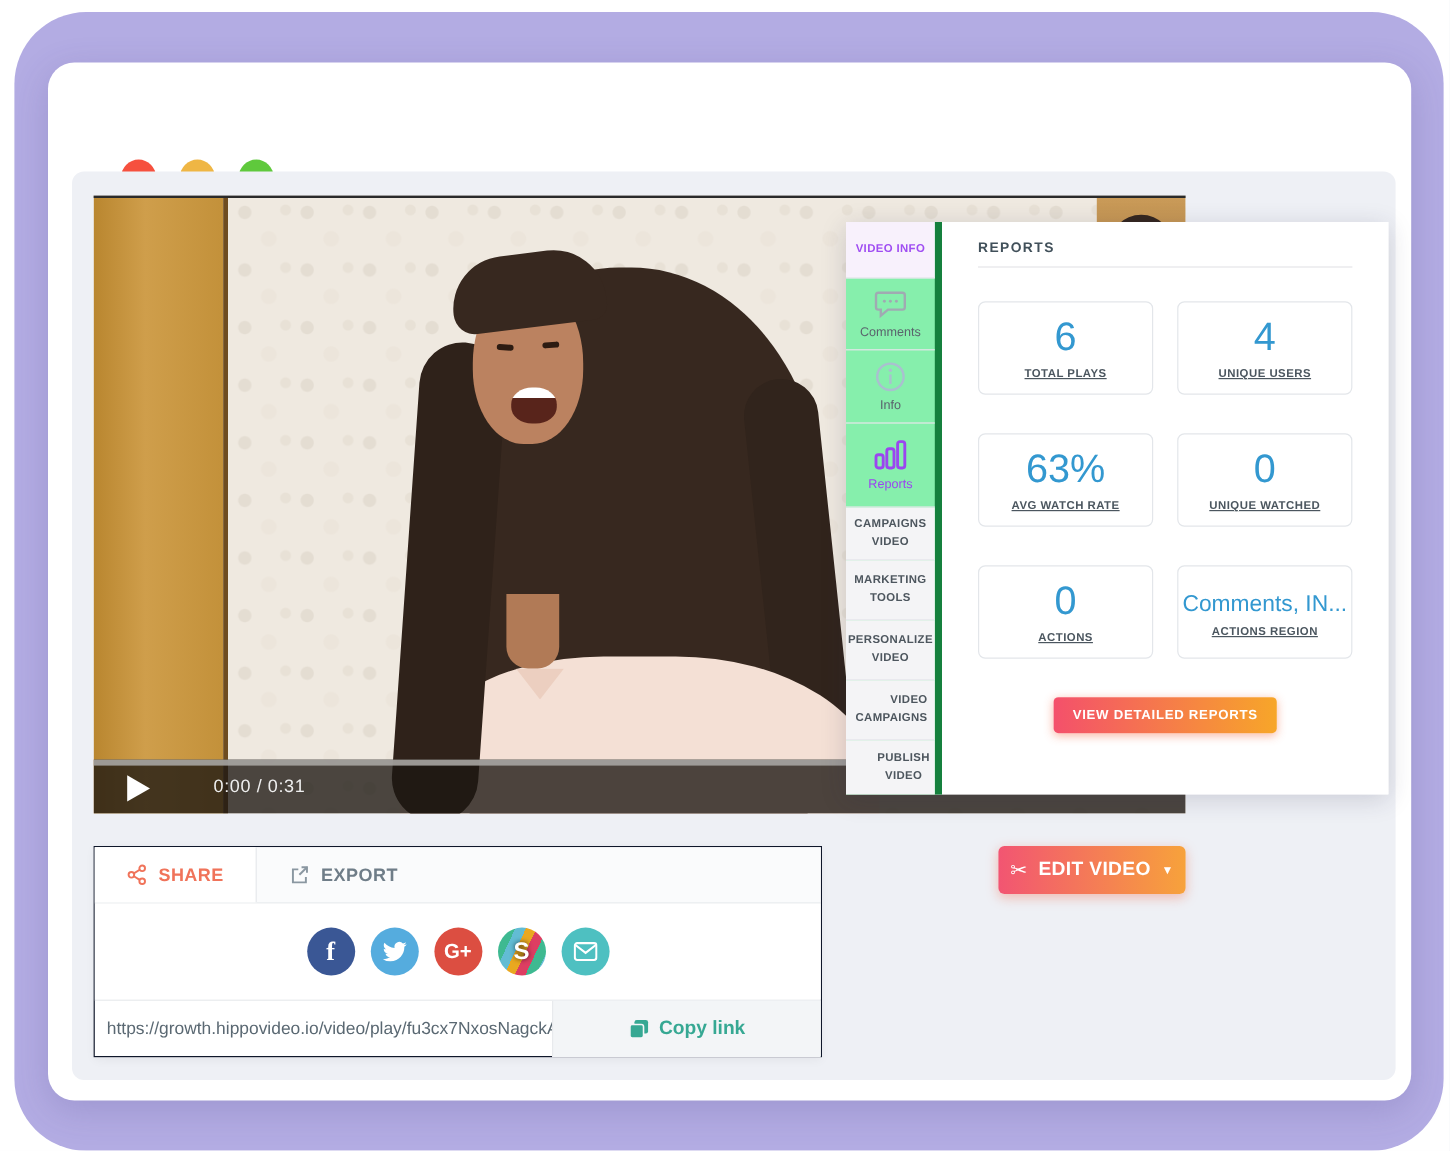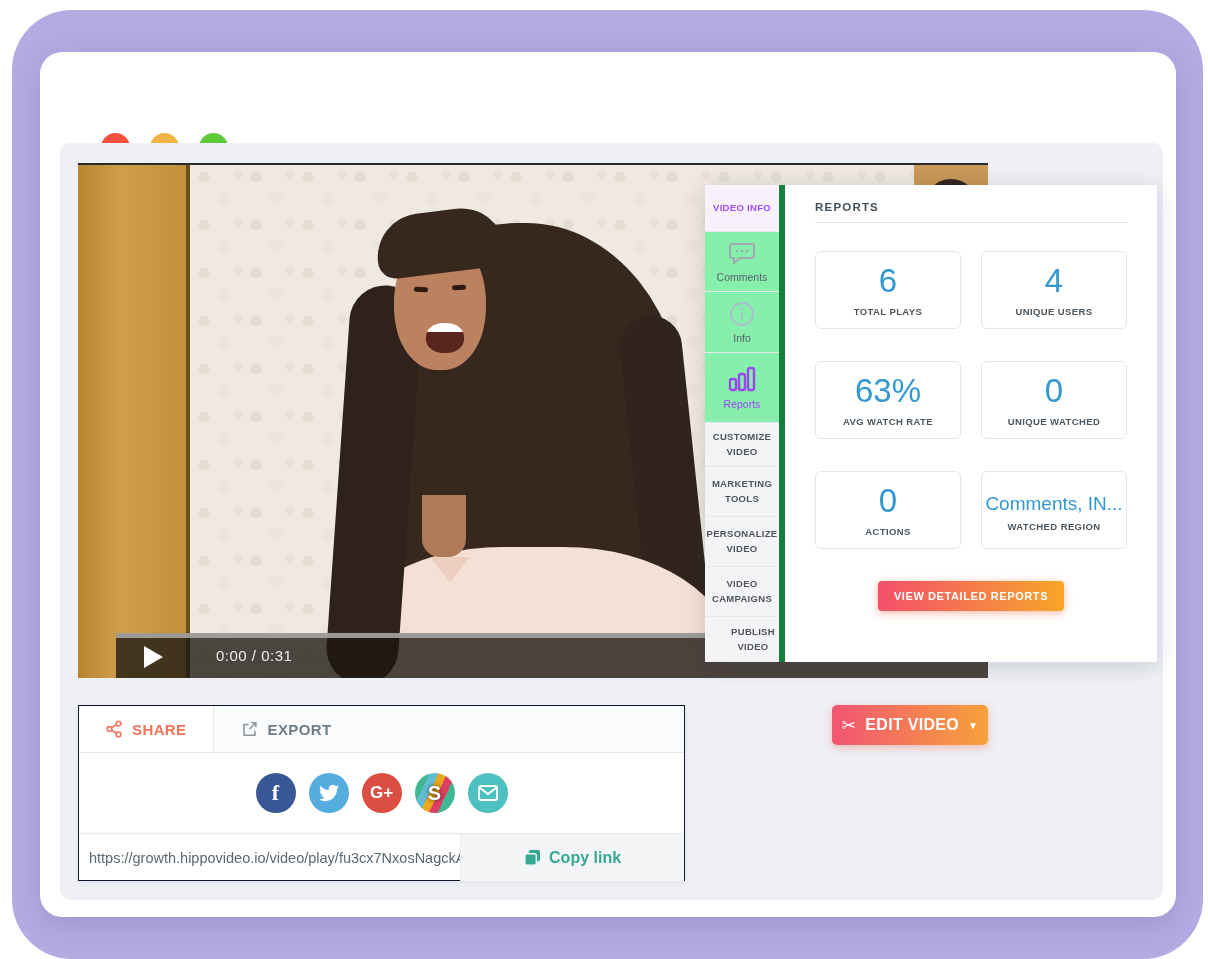--- a/index.html
+++ b/index.html
@@ -48,21 +48,21 @@
   .eye { position:absolute; width:14px; height:5px; background:#2c1b12; border-radius:3px; }
   .eye.l { left:336px; top:122px; transform:rotate(4deg); }
   .eye.r { left:374px; top:120px; transform:rotate(-4deg); }
   .mouth { position:absolute; left:348px; top:158px; width:38px; height:30px;
           background:linear-gradient(#ffffff 0 30%, #58241b 30%); border-radius:46%; }
   .pip { position:absolute; right:0; top:0; width:74px; height:66px;
          background:linear-gradient(#c99a58,#bb8c49); overflow:hidden; }
   .pip-head { position:absolute; left:10px; top:14px; width:54px; height:54px; background:#33261f; border-radius:50%; }
   .pip-face { position:absolute; left:28px; top:42px; width:18px; height:14px; background:#e8b58c; border-radius:4px; }
 
-  .controls { position:absolute; left:0; bottom:0; width:100%; height:45px; background:rgba(28,23,18,.78);margin-left:38px; }
+  .controls { position:absolute; left:0; bottom:0; width:100%; height:45px; background:rgba(28,23,18,.78); }
   .seek { position:absolute; top:0; left:0; right:0; height:5px; background:#a7a5a2; opacity:.9; }
   .play-btn { position:absolute; left:28px; top:13px; width:0; height:0;
               border-left:19px solid #fff; border-top:11px solid transparent; border-bottom:11px solid transparent; cursor:pointer; }
   .time { position:absolute; left:100px; top:14px; color:#eeeeee; font-size:15px; letter-spacing:.5px; }
 
   
   .overlay { position:absolute; left:705px; top:185px; width:452px; height:477px; display:flex;
              background:#fff; box-shadow:0 4px 20px rgba(40,40,70,.18); z-index:5; }
   .side { width:80px; background:#86efac; border-right:6px solid #15803d; display:flex; flex-direction:column; }
   .side-item { display:flex; flex-direction:column; align-items:center; justify-content:center;
@@ -72,32 +72,32 @@
   .si-videoinfo { height:47px; background:#f8f1fc; }
   .si-videoinfo .lbl-sm { color:#a04ef2; }
   .si-info { height:61px; }
   .si-comments { height:60px; }
   .si-reports { height:70px; }
   .si-reports .lbl-ic { color:#9b45f0; }
   .si-gray { background:#f4f4f6; }
   .si-customize { height:44px; }
   .si-marketing { height:50px; }
   .si-personalize { height:50px; }
-  .si-campaigns { height:50px; }
+  .si-campaigns { height:50px;text-align:right; }
   .si-publish { height:45px; border-bottom:none;padding-left:28px; }
 
   .rep-content { flex:1; background:#fff; padding:16px 30px 0 30px; }
   .rep-title { font-size:11.5px; font-weight:bold; color:#41505a; letter-spacing:1.2px; }
   .rep-rule { border:none; border-top:1px solid #e5e5e8; margin:9px 0 0 0; }
   .cards { display:flex; flex-wrap:wrap; justify-content:space-between; margin-top:28px; }
   .stat-card { width:146px; height:78px; border:1px solid #e3e6ea; border-radius:6px; background:#fff;
                display:flex; flex-direction:column; align-items:center; justify-content:center; margin-bottom:32px; }
   .stat-value { font-size:33px; color:#3398d0; line-height:1.1; }
   .stat-value.small { font-size:19px; padding-top:6px; }
-  .stat-label { font-size:9.5px; font-weight:bold; color:#4b565f; letter-spacing:.4px; margin-top:6px; }
+  .stat-label { font-size:9.5px; font-weight:bold; color:#4b565f; letter-spacing:.4px; margin-top:6px;text-decoration:underline; }
   .rep-btn { display:block; margin:0 auto; border:none; cursor:pointer; color:#fff;
              font-family:inherit; font-size:11px; font-weight:bold; letter-spacing:.6px;
              padding:9px 16px; border-radius:4px;
              background:linear-gradient(90deg,#f4506b,#f7a629);
              box-shadow:0 2px 8px rgba(244,100,60,.45); }
 
   
   .share-panel { position:absolute; left:78px; top:705px; width:607px; height:176px; background:#fff;
                  border:1px solid #0f172a; box-shadow:0 2px 8px rgba(0,0,0,.05); z-index:3; }
   .tabs { display:flex; height:47px; border-bottom:1px solid #e5e8eb; background:#fafbfc; }
@@ -200,21 +200,21 @@
         <span>
           <svg width="30" height="28" viewBox="0 0 30 28" fill="none" stroke="#9b45f0" stroke-width="2.4">
             <rect x="3" y="14" width="6" height="11" rx="2"></rect>
               <rect x="12" y="9" width="6" height="16" rx="2"></rect>
               <rect x="21" y="3" width="6" height="22" rx="2"></rect>
           </svg>
         </span>
         <span class="lbl-ic">Reports</span>
       </div>
       <div class="side-item si-gray si-customize">
-        <span class="lbl-sm">CUSTOMIZE VIDEO</span>
+        <span class="lbl-sm">CAMPAIGNS VIDEO</span>
       </div>
       <div class="side-item si-gray si-marketing">
         <span class="lbl-sm">MARKETING TOOLS</span>
       </div>
       <div class="side-item si-gray si-personalize">
         <span class="lbl-sm">PERSONALIZE VIDEO</span>
       </div>
       <div class="side-item si-gray si-campaigns">
         <span class="lbl-sm">VIDEO CAMPAIGNS</span>
       </div>
@@ -242,21 +242,21 @@
         <div class="stat-card">
           <div class="stat-value">0</div>
           <div class="stat-label">UNIQUE WATCHED</div>
         </div>
         <div class="stat-card">
           <div class="stat-value">0</div>
           <div class="stat-label">ACTIONS</div>
         </div>
         <div class="stat-card">
           <div class="stat-value small">Comments, IN...</div>
-          <div class="stat-label">WATCHED REGION</div>
+          <div class="stat-label">ACTIONS REGION</div>
         </div>
       </div>
       <button class="rep-btn">VIEW DETAILED REPORTS</button>
     </div>
   </div>
 
   <div class="share-panel">
     <div class="tabs">
       <div class="tab tab-share">
         <span>

